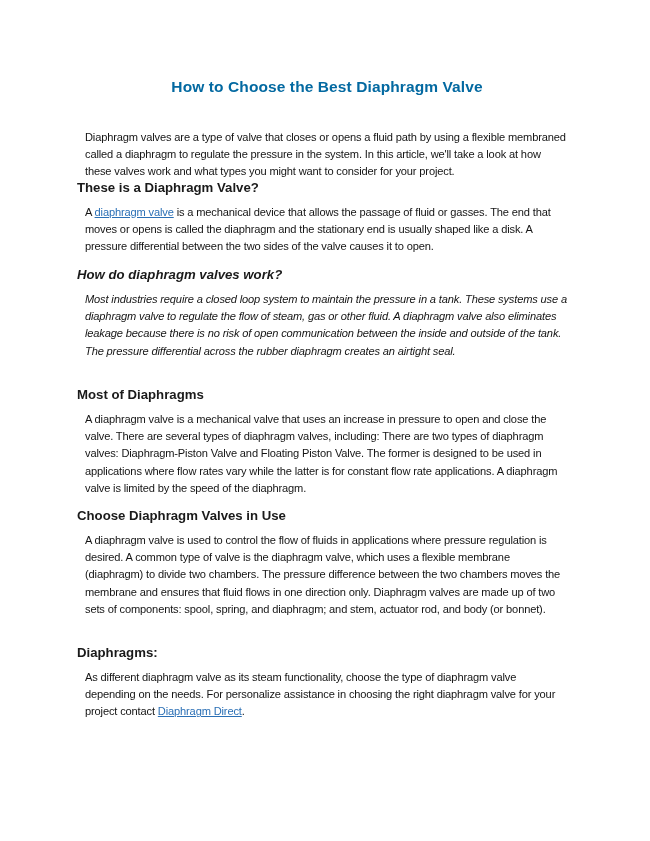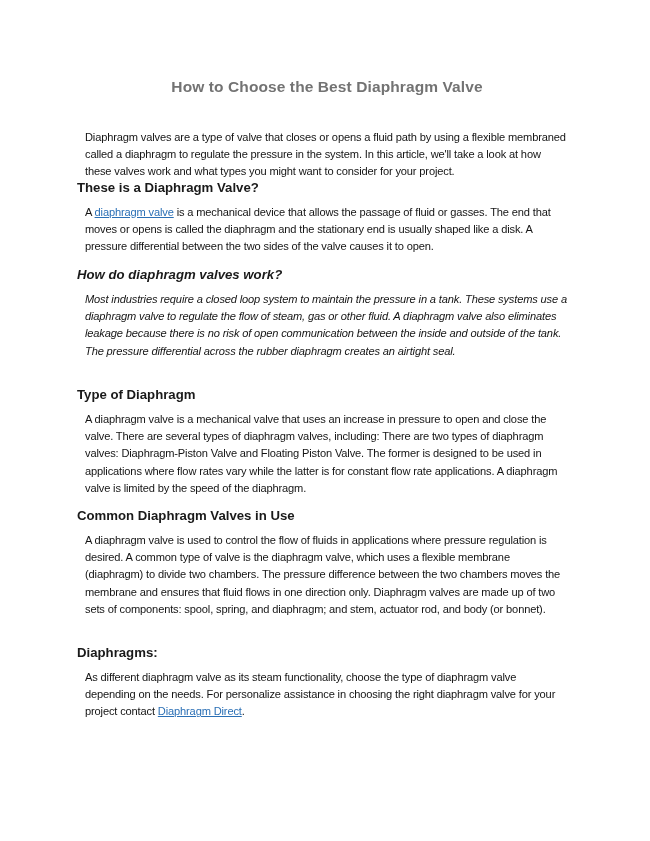--- a/index.html
+++ b/index.html
@@ -23,21 +23,21 @@
     }
     .title {
       position: absolute;
       left: 0;
       width: 500px;
       top: 78px;
       text-align: center;
       font-weight: bold;
       font-size: 15.5px;
       letter-spacing: 0.1px;
-      color: #737373;
+      color: #0369a1;
       margin: 0;
     }
     .block {
       position: absolute;
       left: 0;
       width: 500px;
     }
     .h2 {
       font-weight: bold;
       font-size: 13.2px;
@@ -71,26 +71,26 @@
     <h2 class="h2">These is a Diaphragm Valve?</h2>
     <p class="para" style="margin-top:9px;"><span>A </span><a class="link" href="#">diaphragm valve</a><span> is a mechanical device that allows the passage of fluid or gasses. The end that moves or opens is called the diaphragm and the stationary end is usually shaped like a disk. A pressure differential between the two sides of the valve causes it to open.</span></p>
   </div>
 
   <div class="block" style="top:267px;font-style:italic;">
     <h2 class="h2">How do diaphragm valves work?</h2>
     <p class="para" style="margin-top:9px;">Most industries require a closed loop system to maintain the pressure in a tank. These systems use a diaphragm valve to regulate the flow of steam, gas or other fluid. A diaphragm valve also eliminates leakage because there is no risk of open communication between the inside and outside of the tank. The pressure differential across the rubber diaphragm creates an airtight seal.</p>
   </div>
 
   <div class="block" style="top:387px;">
-    <h2 class="h2">Type of Diaphragm</h2>
+    <h2 class="h2">Most of Diaphragms</h2>
     <p class="para" style="margin-top:9px;">A diaphragm valve is a mechanical valve that uses an increase in pressure to open and close the valve. There are several types of diaphragm valves, including: There are two types of diaphragm valves: Diaphragm-Piston Valve and Floating Piston Valve. The former is designed to be used in applications where flow rates vary while the latter is for constant flow rate applications. A diaphragm valve is limited by the speed of the diaphragm.</p>
   </div>
 
   <div class="block" style="top:508px;">
-    <h2 class="h2">Common Diaphragm Valves in Use</h2>
+    <h2 class="h2">Choose Diaphragm Valves in Use</h2>
     <p class="para" style="margin-top:9px;">A diaphragm valve is used to control the flow of fluids in applications where pressure regulation is desired. A common type of valve is the diaphragm valve, which uses a flexible membrane (diaphragm) to divide two chambers. The pressure difference between the two chambers moves the membrane and ensures that fluid flows in one direction only. Diaphragm valves are made up of two sets of components: spool, spring, and diaphragm; and stem, actuator rod, and body (or bonnet).</p>
   </div>
 
   <div class="block" style="top:645px;">
     <h2 class="h2">Diaphragms:</h2>
     <p class="para" style="margin-top:9px;"><span>As different diaphragm valve as its steam functionality, choose the type of diaphragm valve depending on the needs. For personalize assistance in choosing the right diaphragm valve for your project contact </span><a class="link" href="#">Diaphragm Direct</a><span>.</span></p>
   </div>
 
 </div>
 

